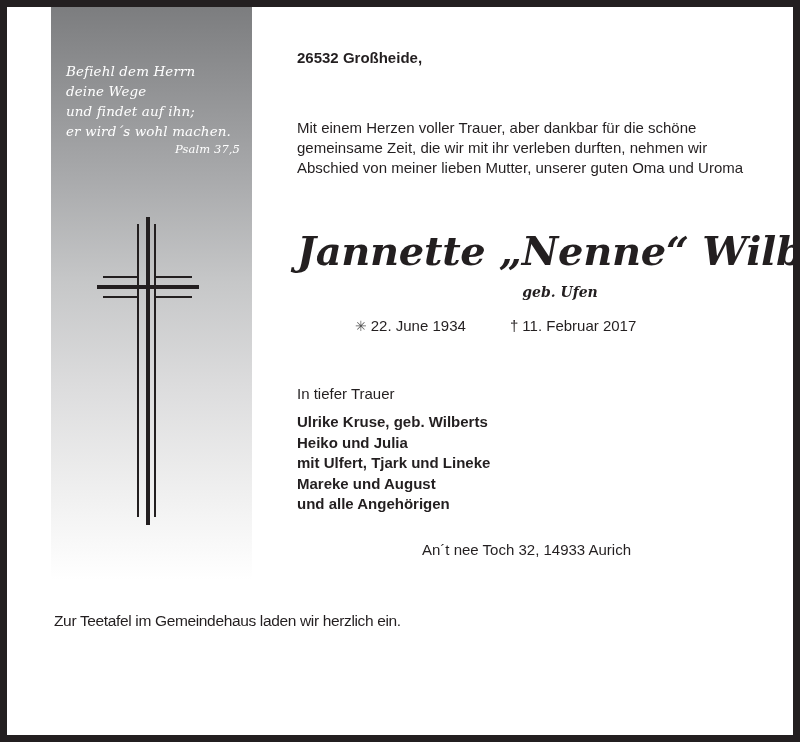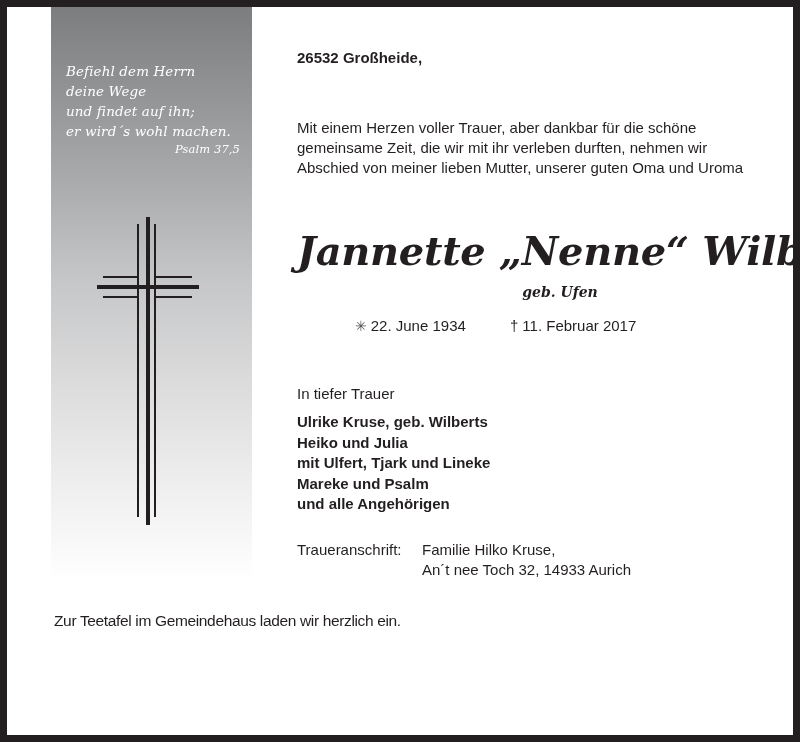--- a/index.html
+++ b/index.html
@@ -215,26 +215,25 @@
     <div class="dates text">
       <span class="birth-symbol">✳</span><span>22. June 1934</span>
       <span class="death-symbol">†</span><span>11. Februar 2017</span>
     </div>
 
     <div class="mourners-heading text">In tiefer Trauer</div>
     <div class="mourners">
       <span class="mourner">Ulrike Kruse, geb. Wilberts</span>
       <span class="mourner">Heiko und Julia</span>
       <span class="mourner">mit Ulfert, Tjark und Lineke</span>
-      <span class="mourner">Mareke und Psalm</span>
+      <span class="mourner">Mareke und August</span>
       <span class="mourner">und alle Angehörigen</span>
     </div>
 
     <div class="address text">
-      <span class="address-row"><span class="address-label">Traueranschrift:</span><span>Familie Hilko Kruse,</span></span>
       <span class="address-row"><span class="address-indent"></span><span>An´t nee Toch 32, 14933 Aurich</span></span>
     </div>
   </div>
 
   <div class="footer">
     <p class="tea-text">Zur Teetafel im Gemeindehaus laden wir herzlich ein.</p>
   </div>
 
 </div>
 

